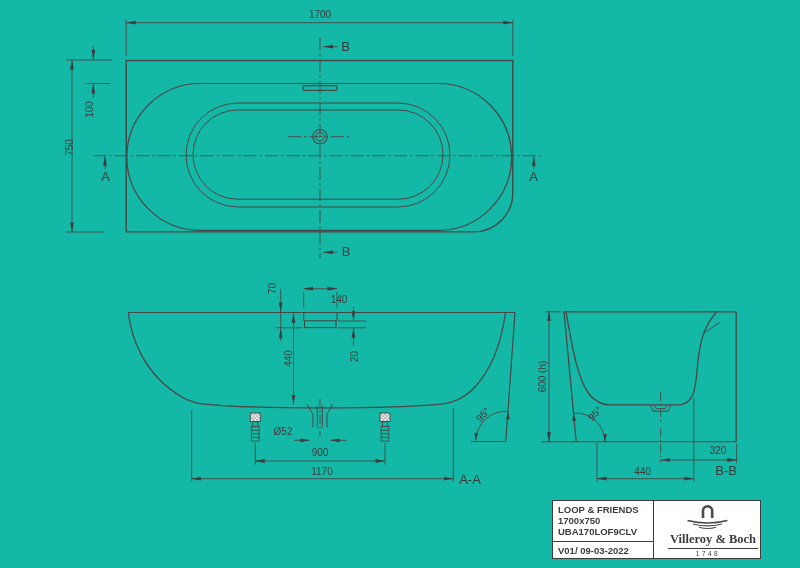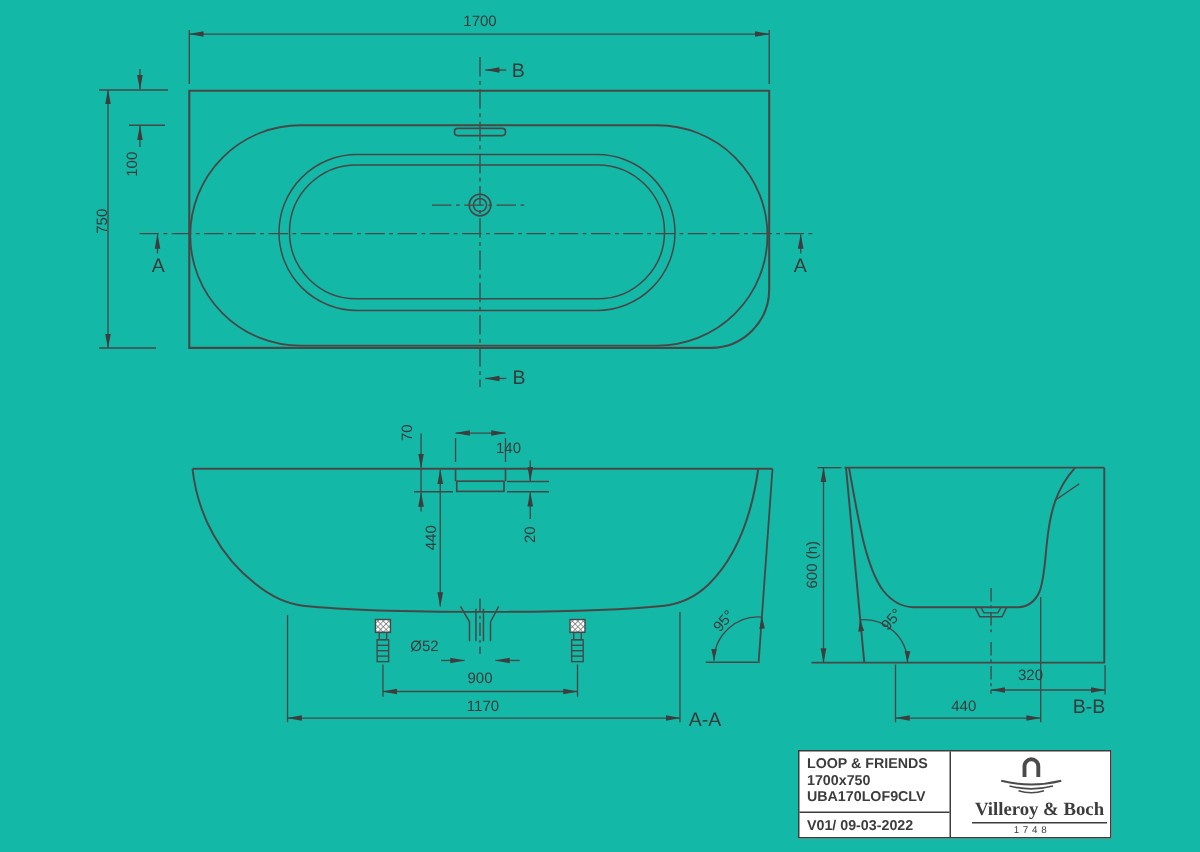--- a/index.html
+++ b/index.html
@@ -4,21 +4,21 @@
 <style>
   html,body{margin:0;padding:0;background:#fff;}
   #stage{position:relative;width:800px;height:568px;background:#14b8a6;overflow:hidden;
          font-family:"Liberation Sans",sans-serif;color:#3a3a3a;}
   #linework{position:absolute;left:0;top:0;}
   .lbl{position:absolute;font-size:10px;line-height:11px;color:#3a3a3a;text-align:center;white-space:nowrap;}
   .vert{transform:rotate(-90deg);transform-origin:center;}
   .diag{transform:rotate(-48deg);transform-origin:center;}
   .sec{font-size:13px;line-height:14px;}
   
-  #tblock{position:absolute;left:532px;top:500px;width:209px;height:59px;
+  #tblock{position:absolute;left:552px;top:500px;width:209px;height:59px;
           border:1.6px solid #3d3d3d;display:flex;box-sizing:border-box;background:#fff;}
   #tb-left{width:101px;border-right:1.2px solid #3d3d3d;display:flex;flex-direction:column;box-sizing:border-box;}
   #tb-left .r1{flex:1;padding:3px 0 0 5px;font-size:9.5px;line-height:11px;font-weight:600;color:#3c3c3c;}
   #tb-left .r2{border-top:1.2px solid #3d3d3d;padding:3px 0 2px 5px;font-size:9.5px;font-weight:600;color:#3c3c3c;}
   #tb-right{flex:1;display:flex;flex-direction:column;align-items:center;justify-content:flex-start;padding-top:2px;}
   #brand-name{font-family:"Liberation Serif",serif;font-weight:bold;font-size:12.5px;line-height:13px;
               color:#3c3c3c;border-bottom:1.2px solid #3d3d3d;padding:0 2px 2px 2px;margin-left:12px;}
   #brand-year{font-size:6.5px;letter-spacing:2.5px;color:#3c3c3c;margin-top:1px;padding-left:2px;}
 </style>
 </head>
@@ -180,21 +180,21 @@
 <span class="lbl vert" style="left:334px;top:351px;width:40px;">20</span>
 <span class="lbl" style="left:269px;top:426px;width:28px;">Ø52</span>
 <span class="lbl" style="left:306px;top:446.5px;width:28px;">900</span>
 <span class="lbl" style="left:304px;top:465.5px;width:36px;">1170</span>
 <span class="lbl diag" style="left:470px;top:408.5px;width:26px;">95°</span>
 <span class="lbl sec" style="left:452px;top:473px;width:36px;">A-A</span>
 
 <span class="lbl vert" style="left:516.5px;top:371px;width:50px;">600 (h)</span>
 <span class="lbl diag" style="left:581.5px;top:408px;width:26px;">95°</span>
 <span class="lbl" style="left:628.5px;top:466px;width:28px;">440</span>
-<span class="lbl" style="left:673px;top:445px;width:28px;">320</span>
+<span class="lbl" style="left:704px;top:445px;width:28px;">320</span>
 <span class="lbl sec" style="left:708px;top:464px;width:36px;">B-B</span>
 
 <div id="tblock">
   <div id="tb-left">
     <div class="r1">
       <div>LOOP &amp; FRIENDS</div>
       <div>1700x750</div>
       <div>UBA170LOF9CLV</div>
     </div>
     <div class="r2">V01/ 09-03-2022</div>

